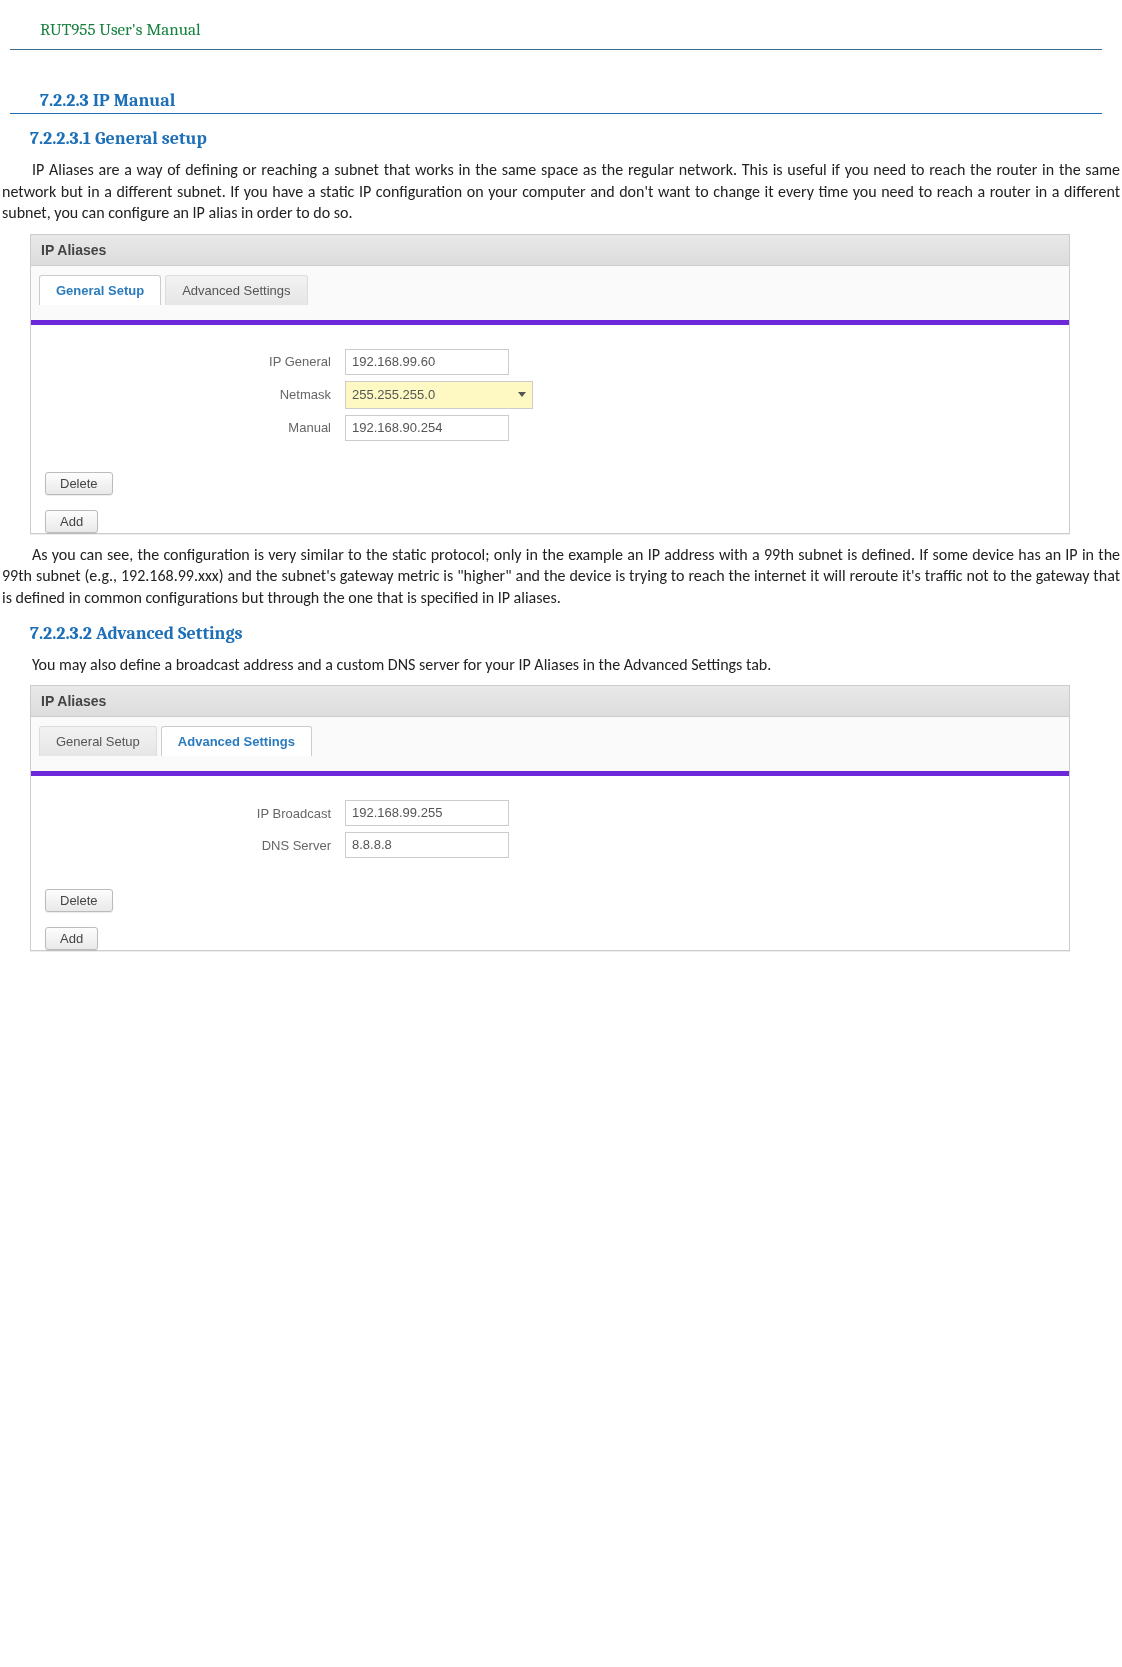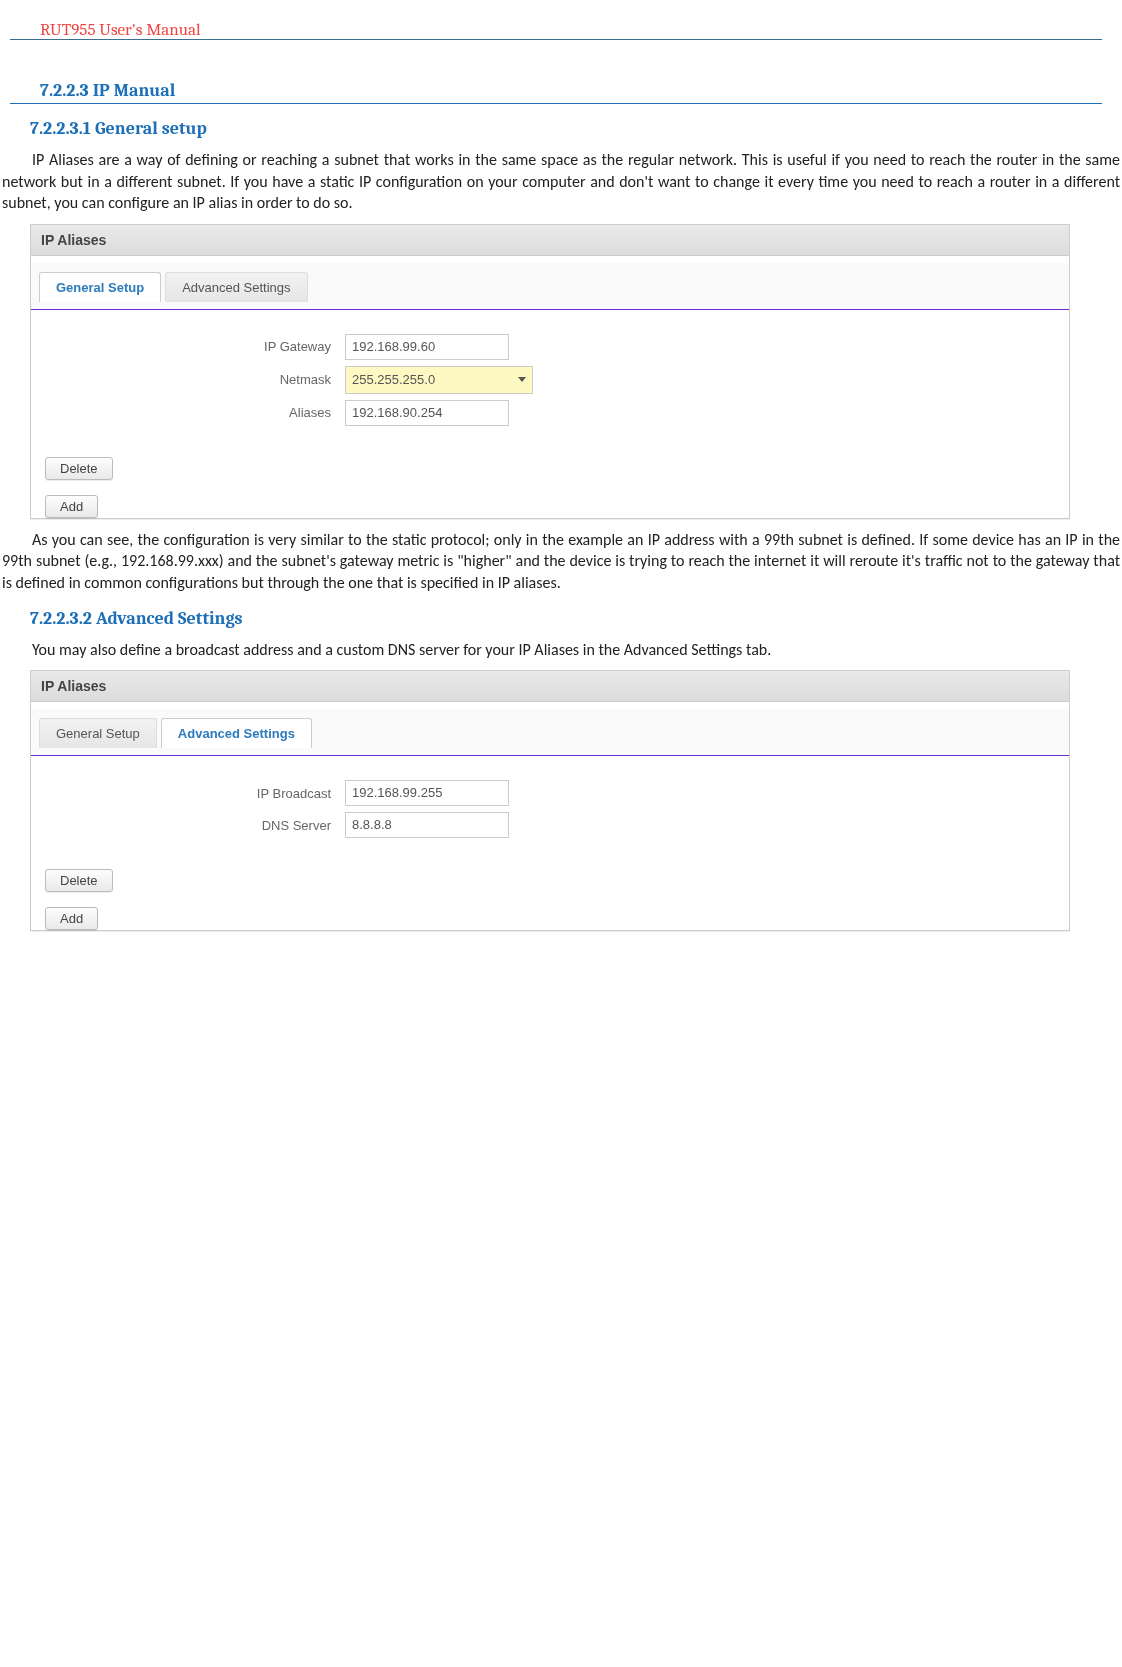--- a/index.html
+++ b/index.html
@@ -9,23 +9,23 @@
     background: #fff;
     color: #333;
     width: 1122px;
   }
   .page {
     padding: 20px 0 0 0;
     width: 1122px;
     box-sizing: border-box;
   }
   .header {
-    color: #ef4444;
+    color: #15803d;
     font-size: 17px;
-    padding: 0 0 0 30px;
+    padding: 0 0 10px 30px;
     border-bottom: 1px solid #3B6E8F;
     margin: 0 20px 40px 10px;
     font-family: Cambria, serif;
   }
   .h3 {
     color: #1D6FB7;
     font-size: 18px;
     font-weight: bold;
     padding: 0 0 2px 30px;
     border-bottom: 1px solid #1D6FB7;
@@ -61,24 +61,23 @@
     background: linear-gradient(#e9e9e9,#dcdcdc);
     border-bottom: 1px solid #ccc;
     padding: 7px 10px;
     font-weight: bold;
     font-size: 14px;
     color: #444;
   }
   .ss-tabs {
     display: flex;
     align-items: flex-end;
-    padding: 8px 8px 8px 8px;
+    padding: 8px 8px 16px 8px;
     background: #fafafa;
-    border-bottom: 1px solid #6d28d9;
-    margin-top: 7px;
+    border-bottom: 5px solid #6d28d9;
   }
   .ss-tab {
     padding: 7px 16px;
     font-size: 13px;
     color: #555;
     border: 1px solid #ddd;
     border-bottom: none;
     margin-right: 4px;
     border-radius: 3px 3px 0 0;
     background: linear-gradient(#f2f2f2,#e6e6e6);
@@ -182,32 +181,32 @@
   <p class="para indent">IP Aliases are a way of defining or reaching a subnet that works in the same space as the regular network. This is useful if you need to reach the router in the same network but in a different subnet. If you have a static IP configuration on your computer and don't want to change it every time you need to reach a router in a different subnet, you can configure an IP alias in order to do so.</p>
 
   <div class="screenshot">
     <div class="ss-title">IP Aliases</div>
     <div class="ss-tabs">
       <div class="ss-tab active">General  Setup</div>
       <div class="ss-tab">Advanced  Settings</div>
     </div>
     <div class="ss-body">
       <div class="form-row">
-        <div class="form-label">IP Gateway</div>
+        <div class="form-label">IP General</div>
         <div class="form-input">192.168.99.60</div>
       </div>
       <div class="form-row">
         <div class="form-label">Netmask</div>
         <div class="form-select">
           <span>255.255.255.0</span>
           <span class="caret"></span>
         </div>
       </div>
       <div class="form-row">
-        <div class="form-label">Aliases</div>
+        <div class="form-label">Manual</div>
         <div class="form-input">192.168.90.254</div>
       </div>
     </div>
     <div><span class="ss-btn">Delete</span></div>
     <div><span class="ss-btn">Add</span></div>
   </div>
 
   <p class="para indent">As you can see, the configuration is very similar to the static protocol; only in the example an IP address with a 99th subnet is defined. If some device has an IP in the 99th subnet (e.g., 192.168.99.xxx) and the subnet's gateway metric is "higher" and the device is trying to reach the internet it will reroute it's traffic not to the gateway that is defined in common configurations but through the one that is specified in IP aliases.</p>
 
   <div class="h4">7.2.2.3.2   Advanced Settings</div>

